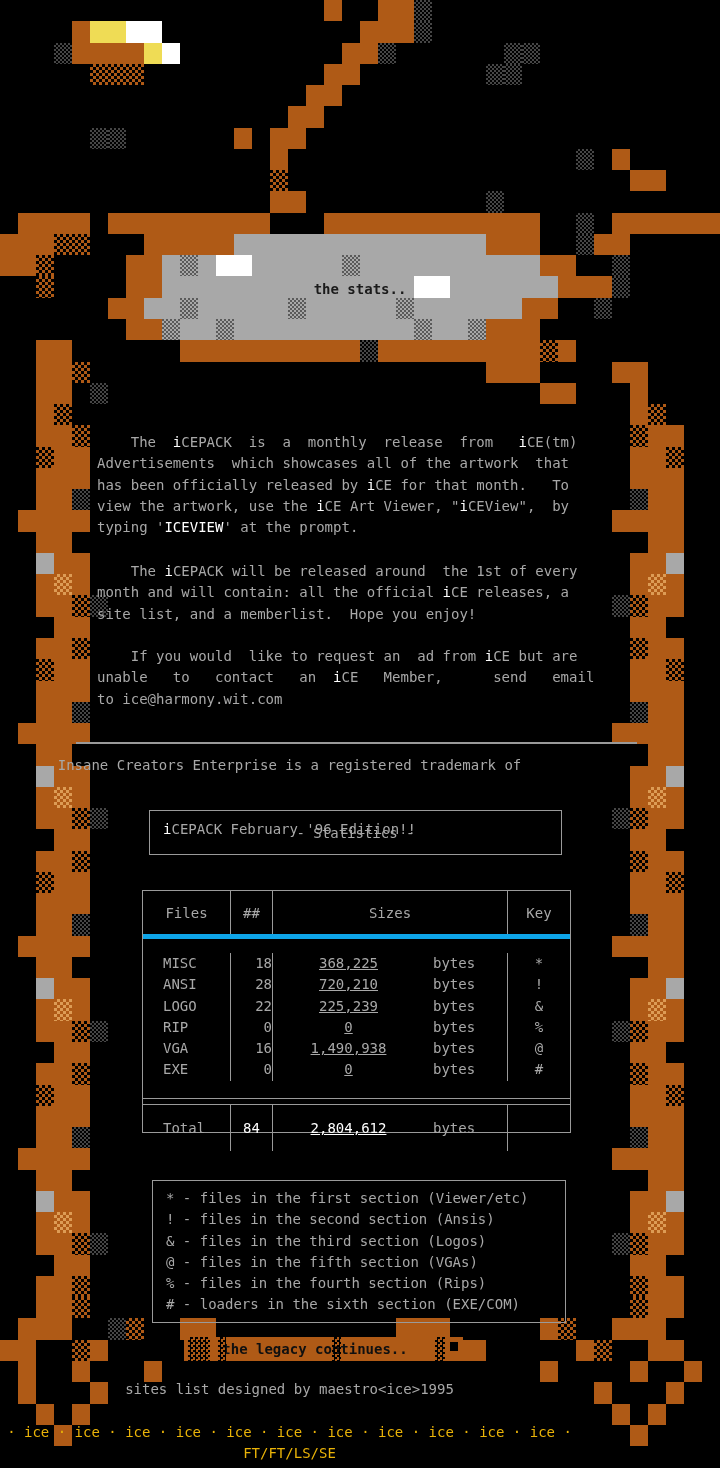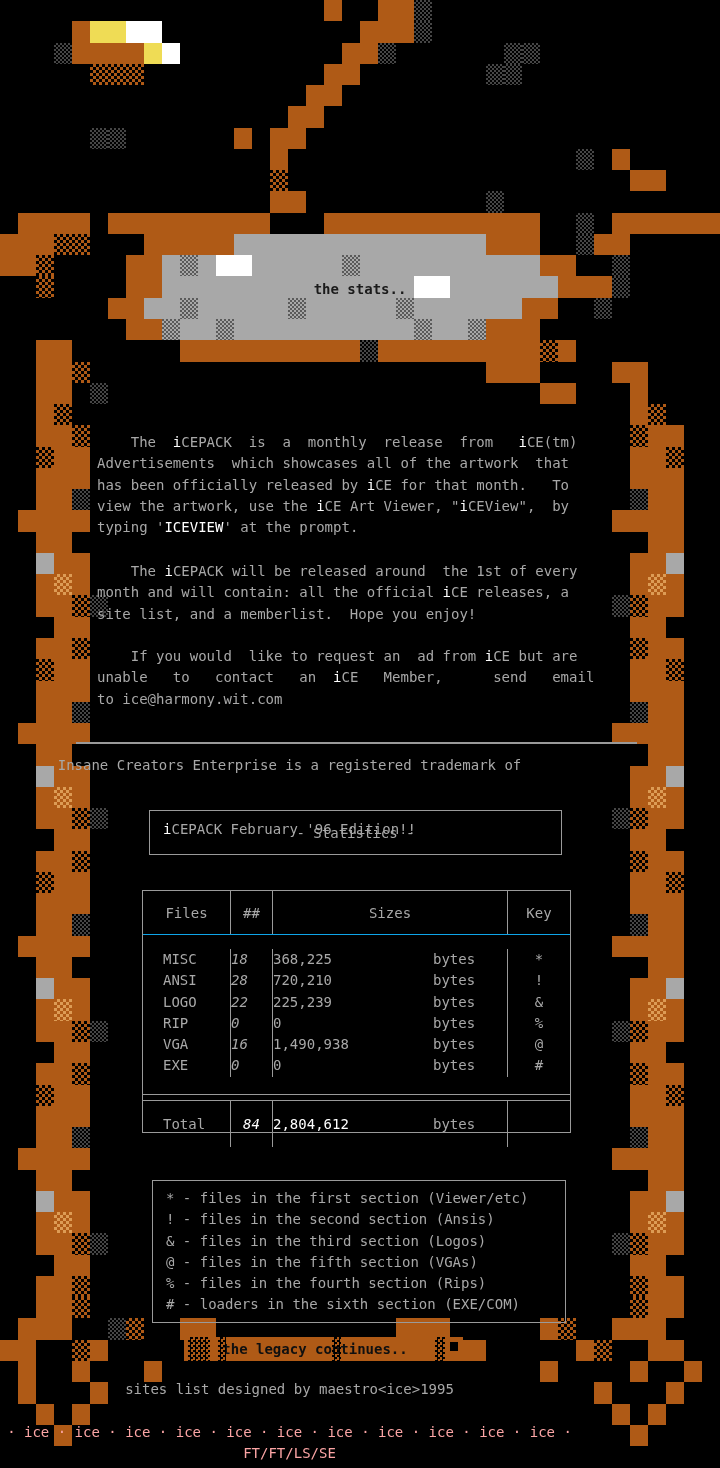--- a/index.html
+++ b/index.html
@@ -19,41 +19,41 @@
   .c-gy{background:#a8a8a8;}
   .c-gyd{background-color:#5a5a5a;background-image:conic-gradient(#a8a8a8 25%,transparent 0 50%,#a8a8a8 0 75%,transparent 0);background-size:4px 4px;}
   .c-wh{background:#ffffff;}
   .c-ye{background:#efdc55;}
   
   .ov{position:absolute;white-space:pre;}
   .line{height:21.28px;line-height:21.28px;white-space:pre;}
   .tg{color:#a8a8a8;}
   .tw{color:#ffffff;}
   .center{left:0;width:579px;text-align:center;}
-  .dim{color:#fca5a5;}
+  .dim{color:#eab308;}
   
   #banner-text{left:252px;top:281px;width:216px;text-align:center;color:#1b1b1b;font-weight:bold;}
   
   #divider{position:absolute;left:76px;top:742px;width:561px;height:2px;background:#9a9a9a;}
   
   .boxed{position:absolute;border:1px solid #9a9a9a;box-sizing:border-box;}
   #stats-title{left:149px;top:810px;width:413px;height:45px;display:flex;align-items:center;justify-content:center;}
   #stats-table{left:142px;top:890px;width:429px;height:243px;}
   .tgrid{display:grid;grid-template-columns:88px 42px 235px 1fr;}
-  .hrow{height:43px;border-bottom:1px solid #0ea5e9;}
+  .hrow{height:43px;border-bottom:5px solid #0ea5e9;}
   .hrow .tcell{display:flex;align-items:center;justify-content:center;}
   .tcell{border-right:1px solid #9a9a9a;box-sizing:border-box;}
   .tcell.last{border-right:none;}
   #stats-body{height:145px;}
   .brow{height:21.3px;line-height:21.3px;}
   .brow .tcell{height:100%;}
   .name-cell{padding-left:20px;}
-  .cnt-cell{text-align:left;font-style:italic;}
+  .cnt-cell{text-align:right;}
   .size-cell{display:flex;}
-  .size-val{width:151px;text-align:left;white-space:pre;}
+  .size-val{width:151px;text-align:center;white-space:pre;text-decoration:underline;}
   .size-unit{padding-left:9px;}
   .key-cell{text-align:center;}
   #stats-sep{height:5px;border-top:1px solid #9a9a9a;border-bottom:1px solid #9a9a9a;}
   #stats-total{height:46px;align-items:center;}
   #stats-total .tcell{display:flex;align-items:center;height:100%;}
   #stats-total .cnt-cell{justify-content:center;}
   
   #legend-box{left:152px;top:1180px;width:414px;height:143px;padding:7px 0 0 13px;}
   
   #legacy-bar{left:184px;top:1337px;width:262px;height:24px;background:#af5a16;color:#101010;

